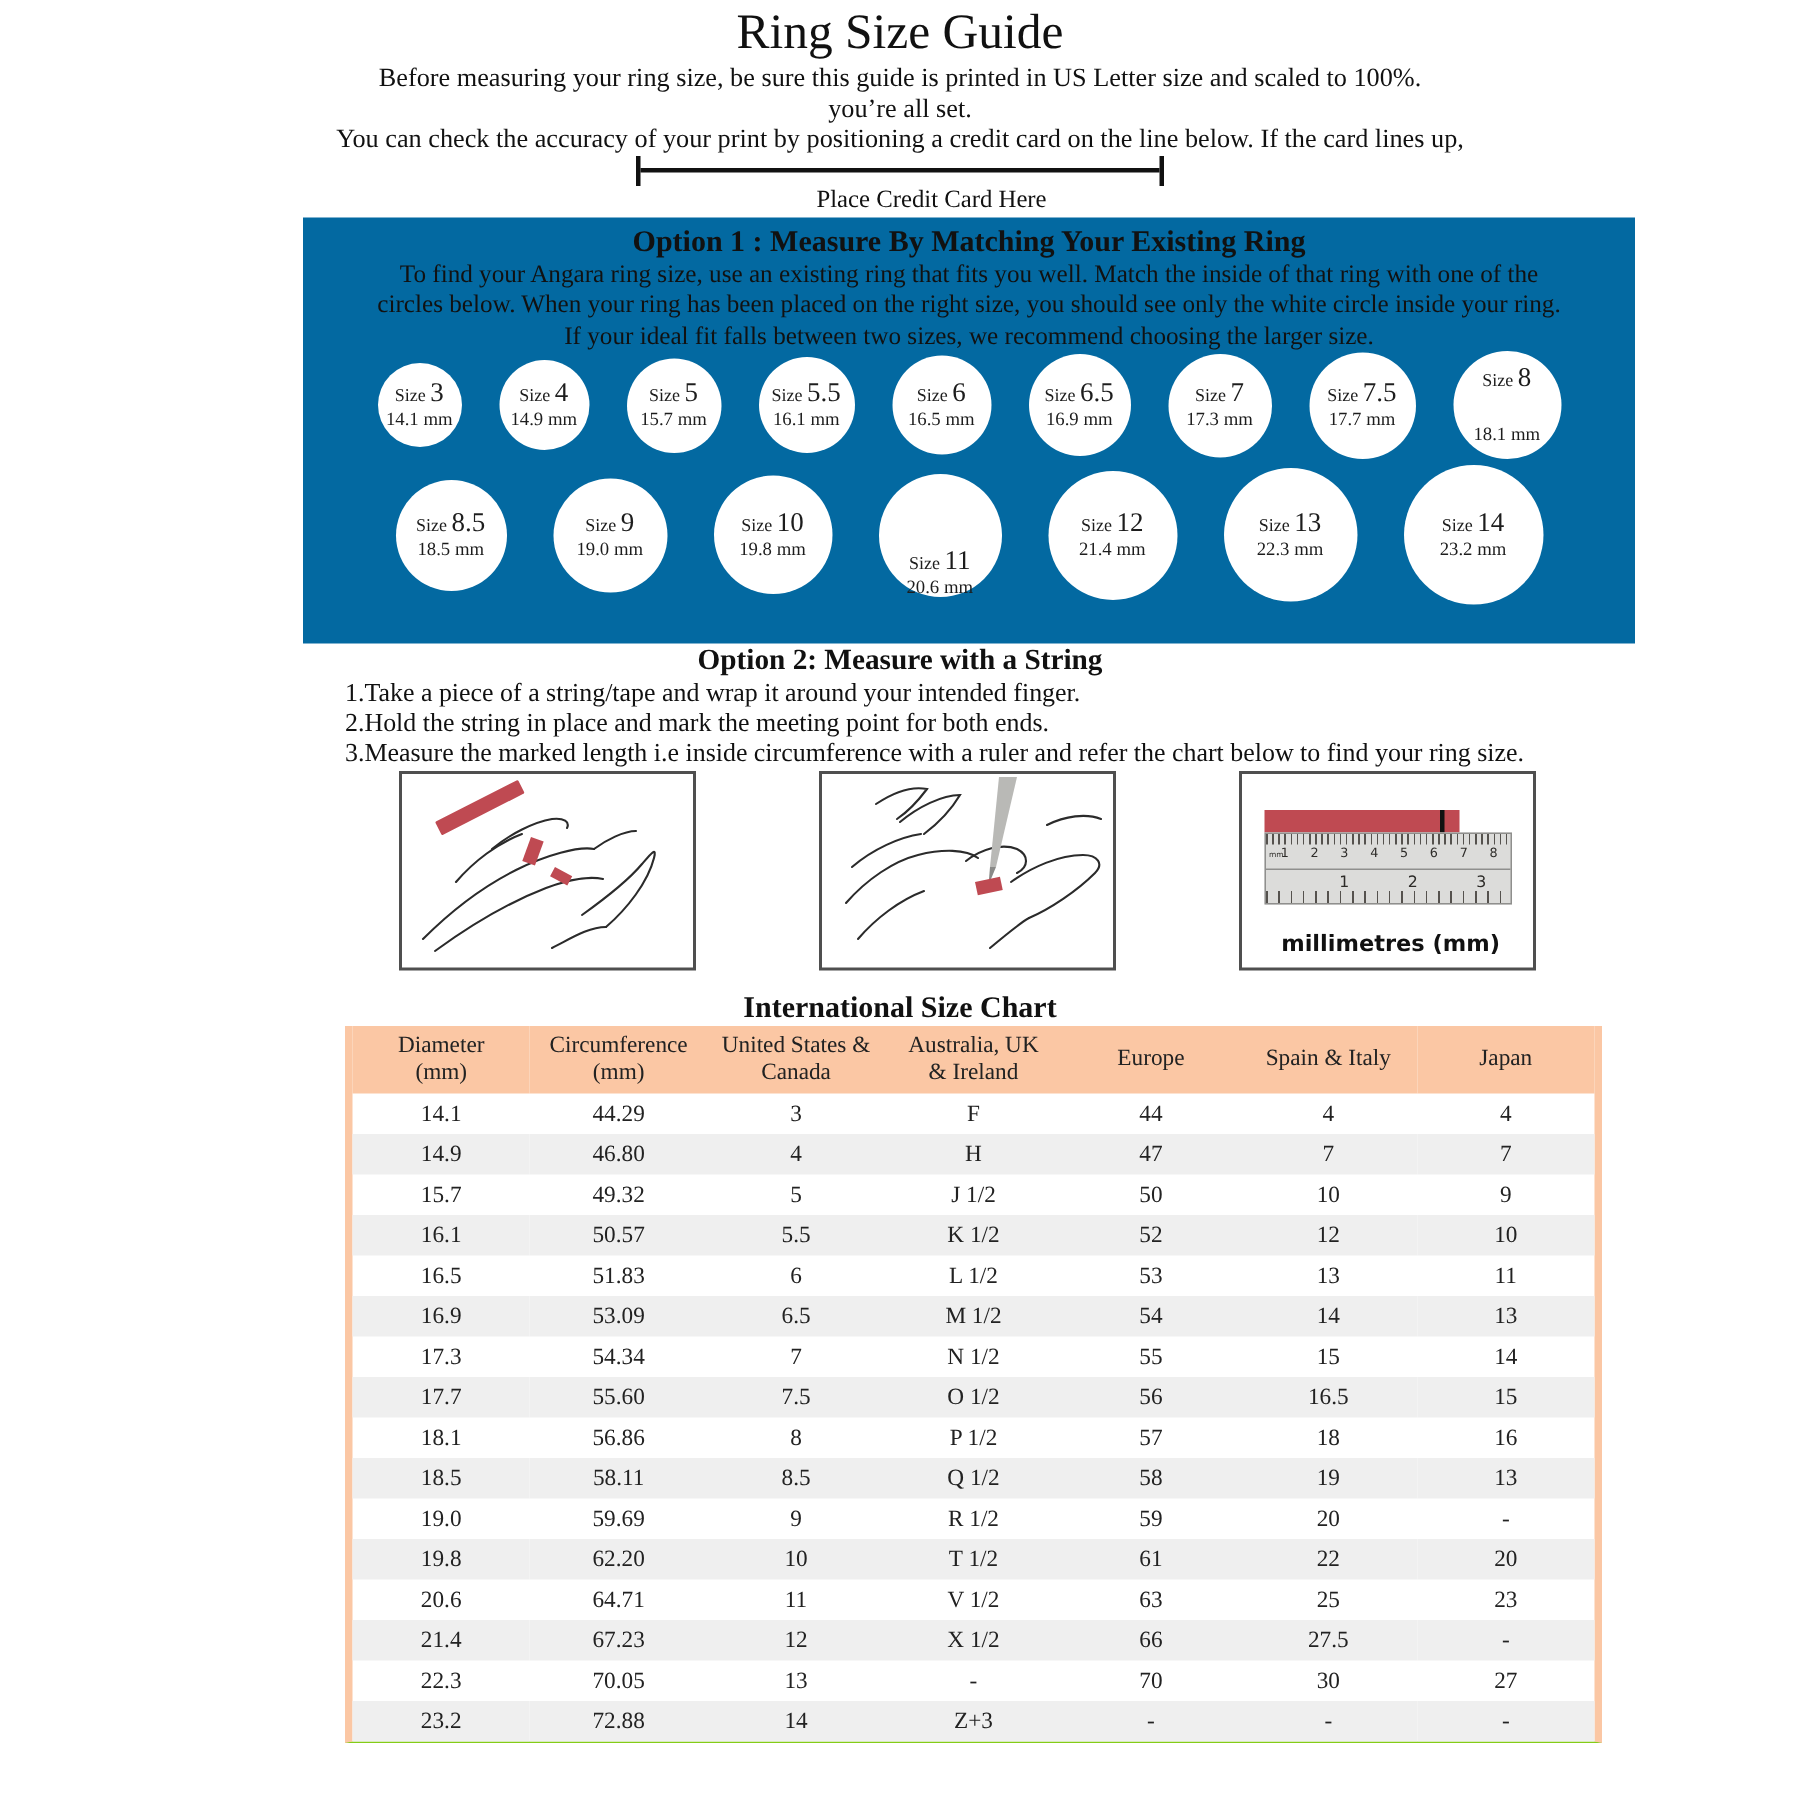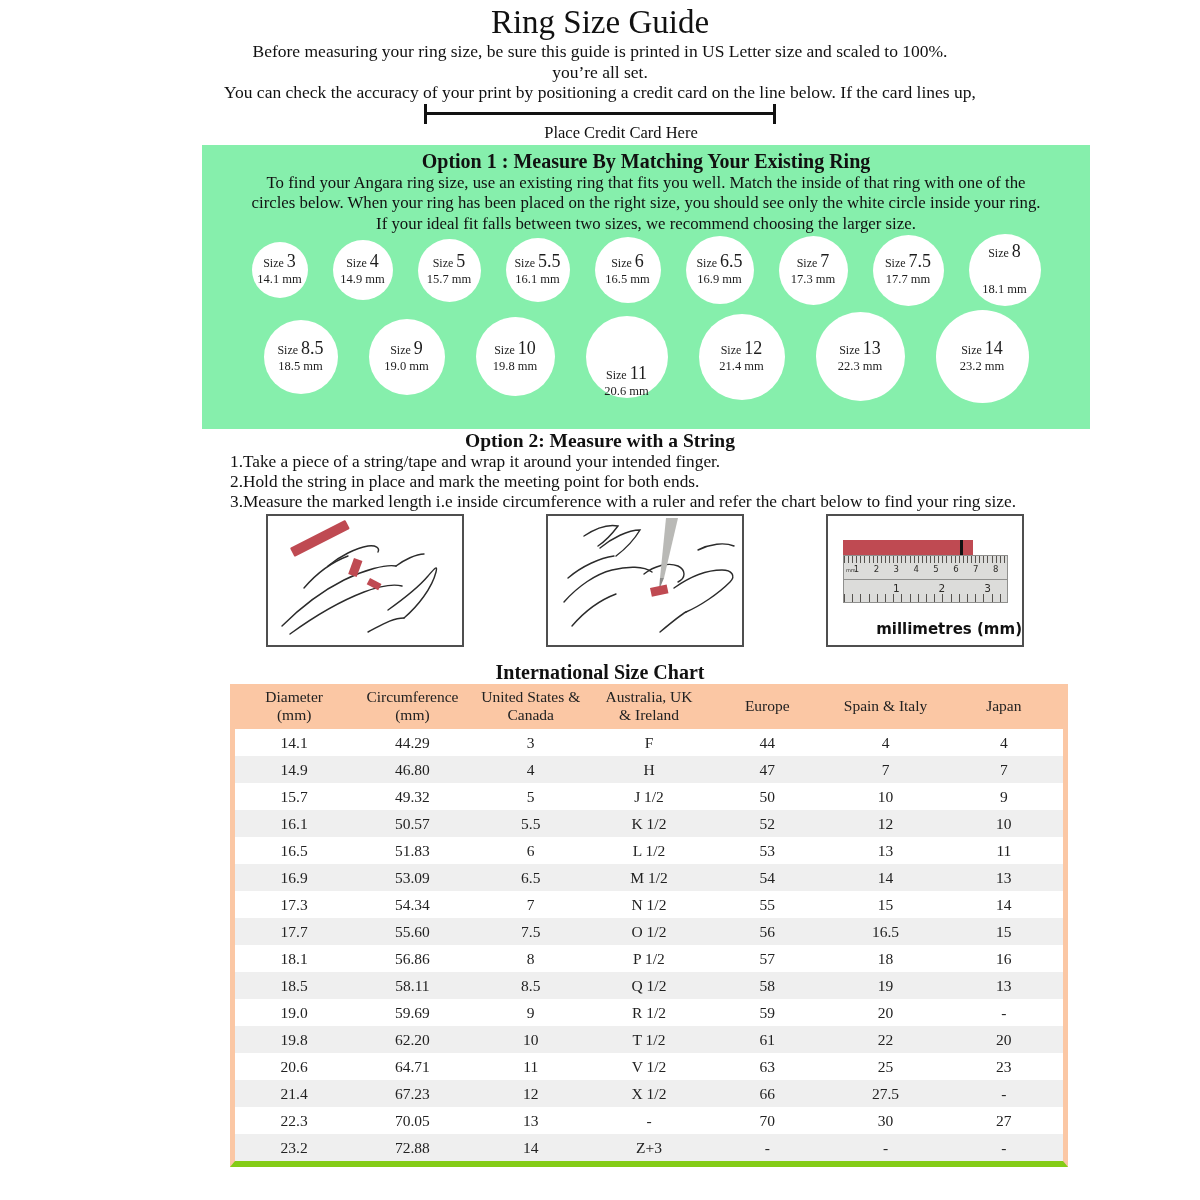--- a/index.html
+++ b/index.html
@@ -9,21 +9,21 @@
   }
   
   .page-title{margin:0;padding-top:4px;font-size:33px;line-height:37px;text-align:center;font-weight:normal;}
   .intro{font-size:17.5px;line-height:20.5px;text-align:center;}
   .cc-line{margin-top:1px;height:20px;display:flex;align-items:center;justify-content:center;}
   .cc-tick{width:3px;height:20px;background:#111;}
   .cc-bar{width:346px;height:3px;background:#111;}
   .cc-label{height:17px;line-height:17px;font-size:16.5px;text-align:center;padding-left:42px;}
   
   .option1{margin:4px 0 0 202px;width:888px;height:284px;box-sizing:border-box;
-    background:#86efac;padding:4px 18px 0 18px;font-family:Liberation Serif, serif;}
+    background:#0369a1;padding:4px 18px 0 18px;font-family:Liberation Serif, serif;}
   .o1-heading{margin:0;font-size:20px;line-height:24px;text-align:center;font-weight:bold;}
   .o1-desc{margin:0 auto;max-width:800px;font-size:16.8px;line-height:20.5px;text-align:center;}
   .circle-row{display:flex;align-items:center;justify-content:center;}
   .circle-row.r1{gap:25px;height:72px;margin-top:0;}
   .circle-row.r2{gap:31px;height:93px;margin-top:4px;}
   .ring-circle{background:#fff;border-radius:50%;display:flex;flex-direction:column;
     align-items:center;justify-content:center;color:#1d1d1d;flex:0 0 auto;}
   .c-line1{font-size:12px;line-height:14px;white-space:nowrap;}
   .c-line1 .c-num{font-size:18px;margin-left:3px;}
   .c-mm{font-size:12.5px;line-height:14px;margin-top:2px;white-space:nowrap;}
@@ -39,26 +39,26 @@
   .r-body{position:absolute;left:15px;top:39px;width:165px;height:48px;background:#dcdcda;border:1px solid #8f8f8d;box-sizing:border-box;}
   .r-top{height:23px;border-bottom:1px solid #8f8f8d;position:relative;}
   .r-ticks-top{position:absolute;left:0;top:0;width:100%;height:7px;
     background:repeating-linear-gradient(90deg,#55524e 0 1px,transparent 1px 4.1px);}
   .r-num-t{position:absolute;top:8px;font-family:"DejaVu Sans",sans-serif;font-size:8.5px;color:#2e2c29;}
   .r-unit{position:absolute;left:2px;top:11px;font-family:"DejaVu Sans",sans-serif;font-size:5px;color:#2e2c29;}
   .r-bot{height:23px;position:relative;}
   .r-ticks-bot{position:absolute;left:0;bottom:1px;width:100%;height:8px;
     background:repeating-linear-gradient(90deg,#55524e 0 1px,transparent 1px 8.2px);}
   .r-num-b{position:absolute;top:2px;font-family:"DejaVu Sans",sans-serif;font-size:10.5px;color:#2e2c29;}
-  .ruler-label{position:absolute;right:0;bottom:7px;font-family:"DejaVu Sans",sans-serif;
+  .ruler-label{position:absolute;right:22px;bottom:7px;font-family:"DejaVu Sans",sans-serif;
     font-weight:bold;font-size:15px;color:#111;}
   
   .chart-heading{margin:14px 0 0;font-size:20px;line-height:22px;text-align:center;font-weight:bold;}
   .table-wrap{margin:1px 0 0 230px;width:838px;box-sizing:border-box;
-    border-left:5px solid #fbc7a4;border-right:5px solid #fbc7a4;border-bottom:6px solid #84cc16;}
+    border-left:5px solid #fbc7a4;border-right:5px solid #fbc7a4;border-bottom:1px solid #84cc16;}
   table{border-collapse:collapse;width:100%;table-layout:fixed;font-size:15.5px;color:#222;}
   th{background:#fbc7a4;font-weight:normal;white-space:pre-line;padding:4px 2px;height:37px;
     text-align:center;vertical-align:middle;line-height:18px;font-size:15.5px;}
   td{text-align:center;padding:4px 2px;line-height:19px;}
   tbody tr:nth-child(even){background:#efefef;}
 </style>
 </head>
 <body>
 
 <div>

